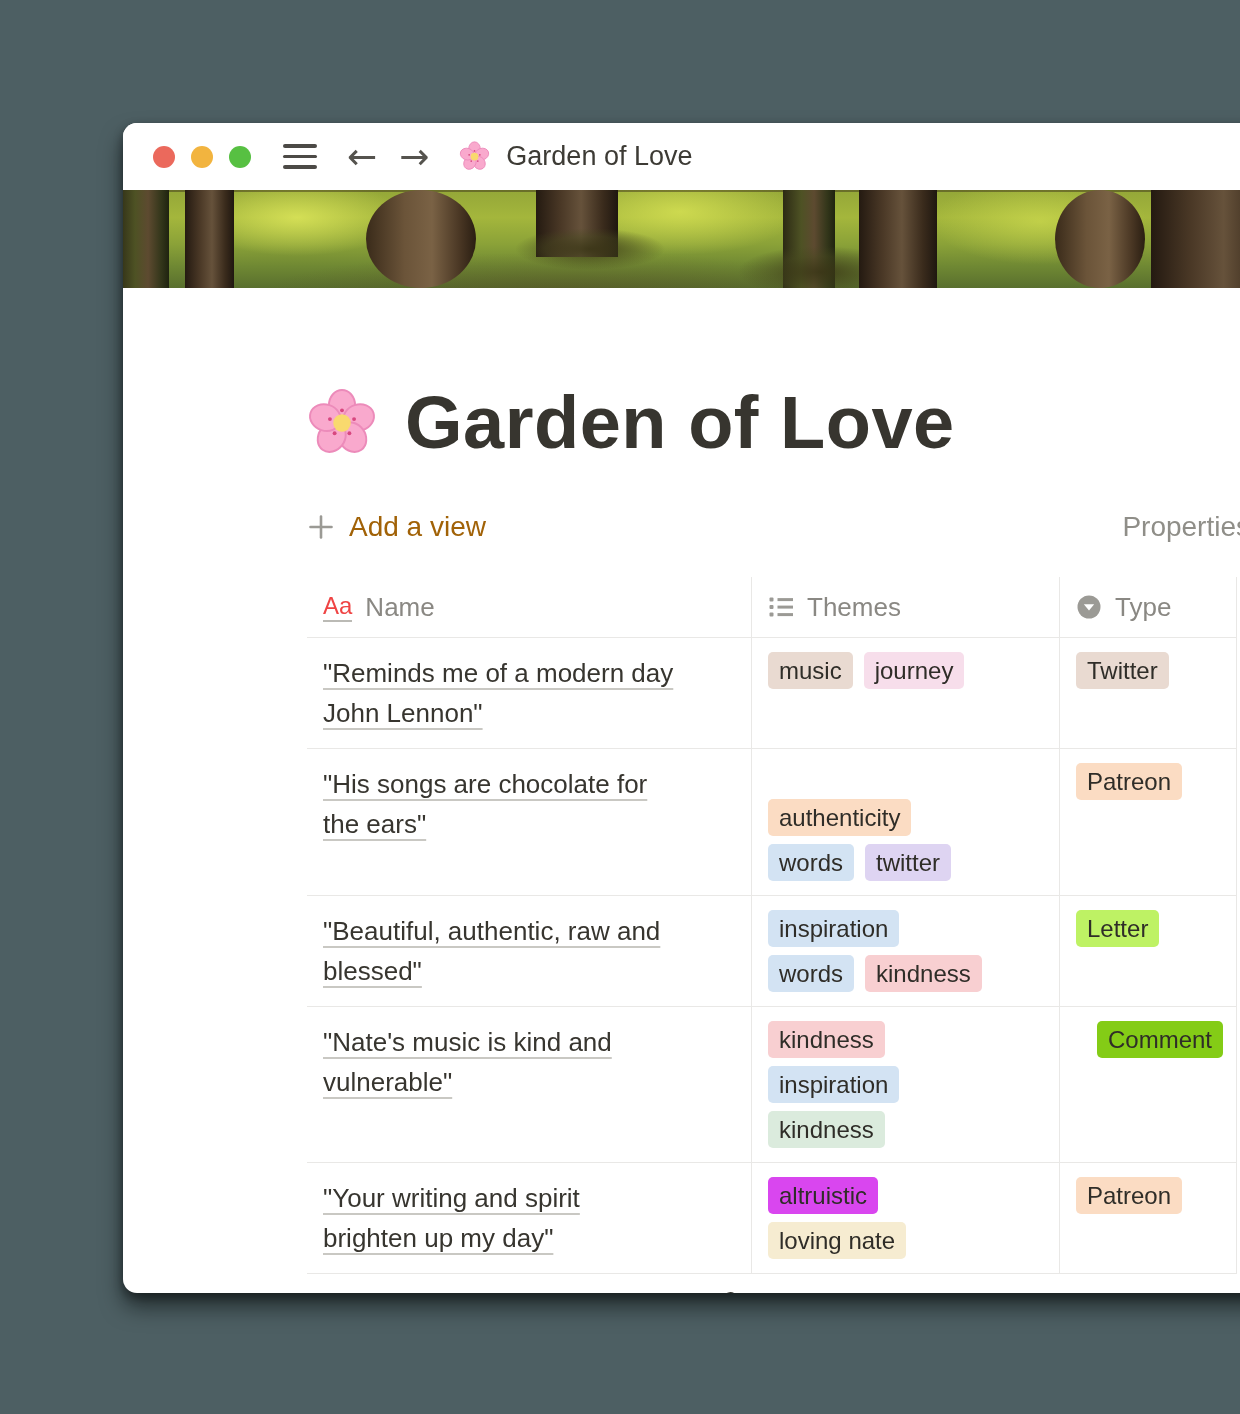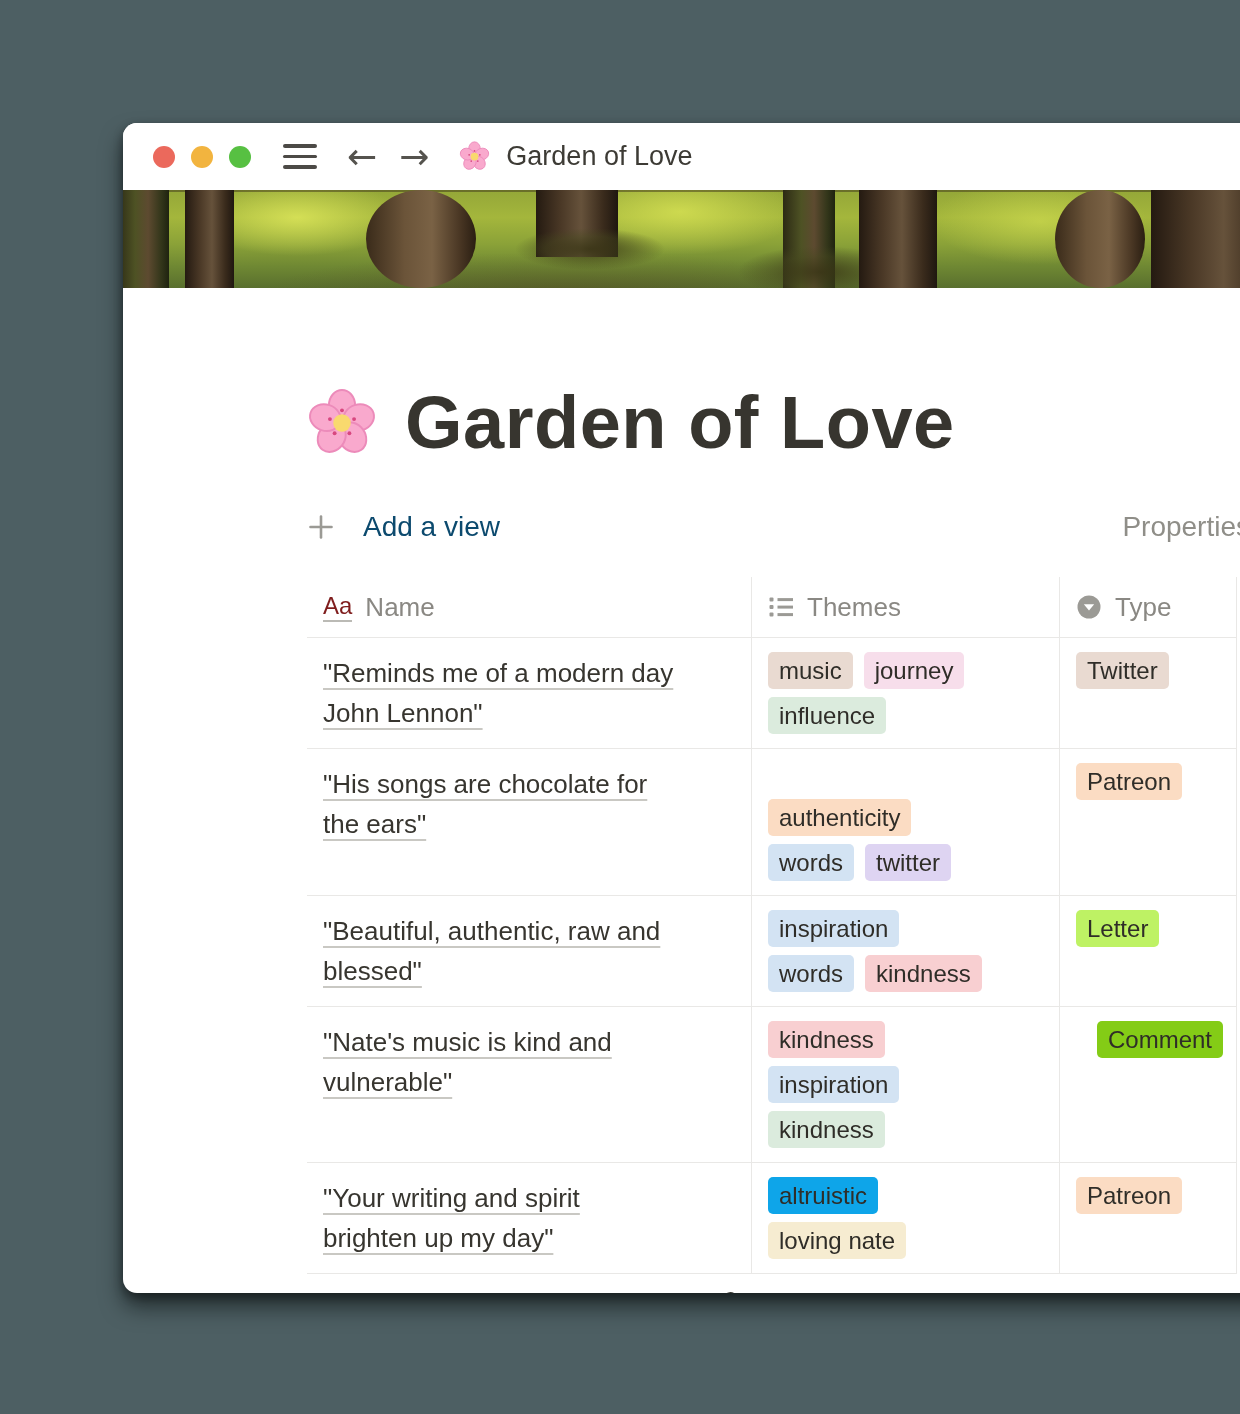--- a/index.html
+++ b/index.html
@@ -39,29 +39,29 @@
   .trunk.mossy{background:linear-gradient(90deg,#2c2a14 0%,#4e5224 35%,#5d4a30 60%,#33361a 85%,#1f2310 100%);}
   .trunk.light{background:linear-gradient(90deg,#3a2b1a 0%,#6b5439 35%,#7a6245 60%,#4a3724 85%,#2a1e12 100%);}
   .mound{position:absolute;border-radius:50%;
     background:radial-gradient(closest-side,rgba(58,54,22,.85),rgba(70,72,30,.45) 60%,rgba(70,72,30,0));}
   
   .content{padding-left:184px;}
   .title-row{margin-top:94px;display:flex;align-items:center;gap:28px;}
   .pg-emoji{width:70px;height:70px;flex:none;}
   h1.page-title{margin:0;font-size:74px;line-height:1.1;font-weight:700;color:#37352f;letter-spacing:.5px;}
   .view-bar{margin-top:42px;height:44px;width:943px;display:flex;justify-content:space-between;align-items:center;}
-  .add-view{display:flex;align-items:center;gap:28px;color:#0c4a6e;font-size:28px;cursor:pointer;}
+  .add-view{display:flex;align-items:center;gap:14px;color:#a16207;font-size:28px;cursor:pointer;}
   .plus-icon{width:28px;height:28px;}
   .properties{color:#8f8e88;font-size:28px;white-space:nowrap;cursor:pointer;}
   
   .table{margin-top:28px;width:930px;color:#37352f;}
   .thead,.trow,.tfoot{display:grid;grid-template-columns:445px 308px 177px;}
   .thead{height:60px;border-bottom:1px solid #e9e8e6;}
   .hcell{display:flex;align-items:center;gap:13px;padding-left:16px;color:#8a8883;font-size:26px;border-right:1px solid #e9e8e6;cursor:pointer;}
-  .aa-icon{font-size:24px;color:#7f1d1d;border-bottom:2.5px solid #bbbab5;padding-bottom:1px;line-height:1.1;}
+  .aa-icon{font-size:24px;color:#ef4444;border-bottom:2.5px solid #bbbab5;padding-bottom:1px;line-height:1.1;}
   .hicon{width:26px;height:26px;flex:none;}
   .trow{border-bottom:1px solid #e9e8e6;}
   .cell{border-right:1px solid #e9e8e6;padding:14px 16px;}
   .name-cell{padding:15px 24px 15px 16px;}
   .name-line{font-size:26px;font-weight:500;line-height:40px;white-space:nowrap;
     text-decoration:underline;text-decoration-color:#c9c8c3;text-decoration-thickness:2px;text-underline-offset:6px;}
   .tag-line{display:flex;gap:11px;}
   .tag-line + .tag-line{margin-top:8px;}
   .tag{display:inline-flex;align-items:center;height:37px;padding:0 11px;border-radius:5px;
     font-size:24px;line-height:1;color:#2f2d28;white-space:nowrap;}
@@ -189,23 +189,20 @@
           <div class="trow">
             <div class="cell name-cell">
               <div class="name-line">"Reminds me of a modern day</div>
               <div class="name-line">John Lennon"</div>
             </div>
             <div class="cell themes-cell">
               <div class="tag-line">
                 <span class="tag" style="background: rgb(233, 218, 209); text-align: center;">music</span>
                 <span class="tag" style="background: rgb(247, 222, 235);">journey</span>
               </div>
-              <div class="tag-line">
-                <span class="tag" style="background: rgb(219, 235, 221);">influence</span>
-              </div>
             </div>
             <div class="cell type-cell"><span class="tag" style="background: rgb(233, 218, 209);">Twitter</span></div>
           </div>
           <div class="trow">
             <div class="cell name-cell">
               <div class="name-line">"His songs are chocolate for</div>
               <div class="name-line">the ears"</div>
             </div>
             <div class="cell themes-cell">
               <div class="tag-line">
@@ -252,21 +249,21 @@
             </div>
             <div class="cell type-cell"><span class="tag" style="background: #84cc16; margin-left: 21px;">Comment</span></div>
           </div>
           <div class="trow">
             <div class="cell name-cell">
               <div class="name-line">"Your writing and spirit</div>
               <div class="name-line">brighten up my day"</div>
             </div>
             <div class="cell themes-cell">
               <div class="tag-line">
-                <span class="tag" style="background: #0ea5e9;">altruistic</span>
+                <span class="tag" style="background: #d946ef;">altruistic</span>
               </div>
               <div class="tag-line">
                 <span class="tag" style="background: rgb(246, 236, 209);">loving nate</span>
               </div>
             </div>
             <div class="cell type-cell"><span class="tag" style="background: rgb(251, 220, 195);">Patreon</span></div>
           </div>
         </div>
 
       <div class="tfoot">

